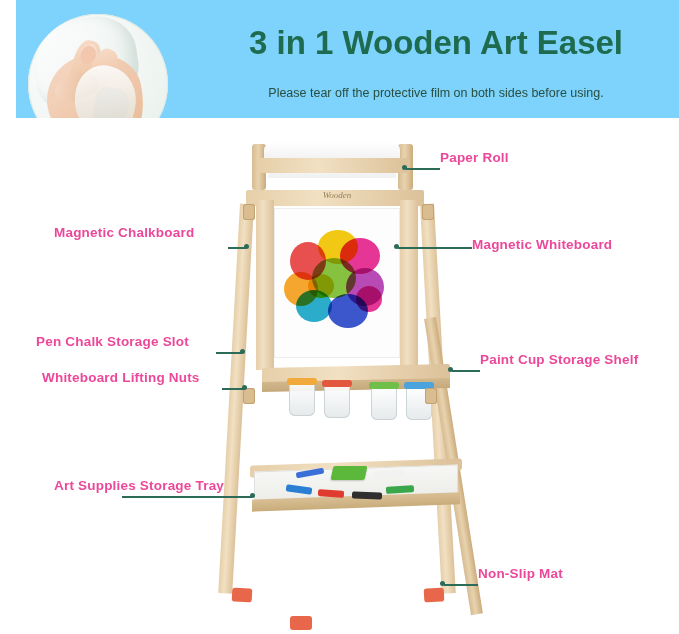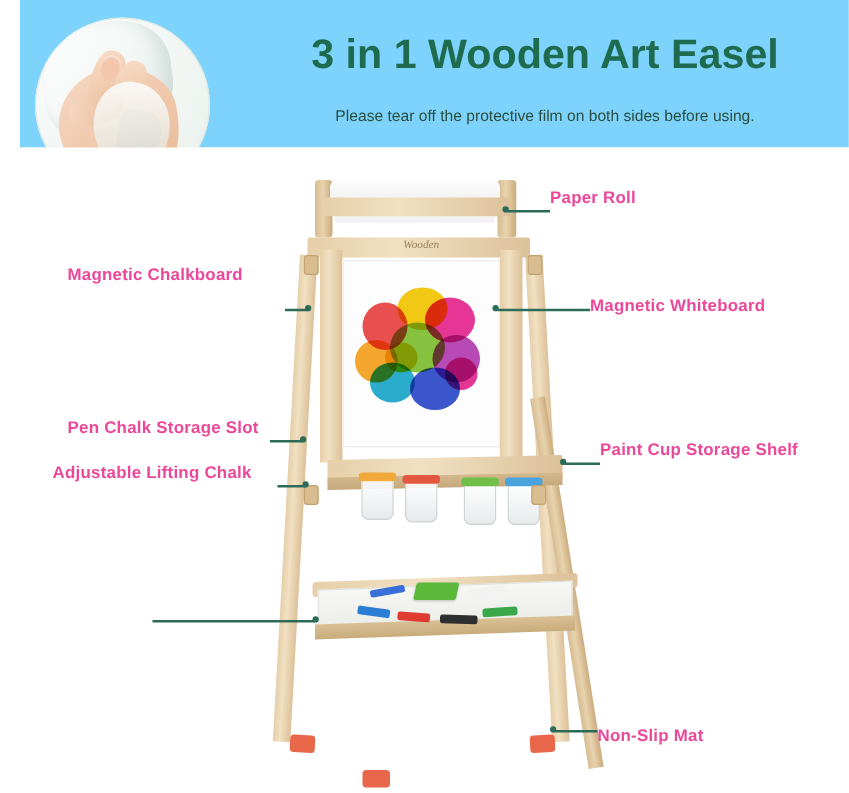--- a/index.html
+++ b/index.html
@@ -284,36 +284,37 @@
   <div id="foot-back"></div>
 
   <div class="label" style="left:440px;top:32px;">Paper Roll</div>
   <div class="lead" style="left:406px;top:50px;width:34px;"></div>
   <div class="dot" style="left:402px;top:47px;"></div>
 
   <div class="label" style="left:472px;top:119px;">Magnetic Whiteboard</div>
   <div class="lead" style="left:398px;top:129px;width:74px;"></div>
   <div class="dot" style="left:394px;top:126px;"></div>
 
-  <div class="label" style="left:54px;top:94px;text-align:center;">Magnetic Chalkboard</div>
+  <div class="label" style="left:54px;top:107px;text-align:center;">Magnetic Chalkboard</div>
   <div class="lead" style="left:228px;top:129px;width:18px;"></div>
   <div class="dot" style="left:244px;top:126px;"></div>
 
-  <div class="label" style="left:54px;top:216px;">Pen Chalk Storage Slot</div>
+  <div class="label" style="left:36px;top:216px;">Pen Chalk Storage Slot</div>
   <div class="lead" style="left:216px;top:234px;width:26px;"></div>
   <div class="dot" style="left:240px;top:231px;"></div>
 
   <div class="label" style="left:480px;top:234px;">Paint Cup Storage Shelf</div>
   <div class="lead" style="left:452px;top:252px;width:28px;"></div>
   <div class="dot" style="left:448px;top:249px;"></div>
 
-  <div class="label" style="left:42px;top:252px;">Adjustable Lifting Chalk</div>
+  <div class="label" style="left:42px;top:252px;">Whiteboard Lifting Nuts</div>
   <div class="lead" style="left:222px;top:270px;width:22px;"></div>
   <div class="dot" style="left:242px;top:267px;"></div>
 
+  <div class="label" style="left:54px;top:360px;">Art Supplies Storage Tray</div>
   <div class="lead" style="left:122px;top:378px;width:130px;"></div>
   <div class="dot" style="left:250px;top:375px;"></div>
 
-  <div class="label" style="left:478px;top:463px;">Non-Slip Mat</div>
+  <div class="label" style="left:478px;top:448px;">Non-Slip Mat</div>
   <div class="lead" style="left:444px;top:466px;width:34px;"></div>
   <div class="dot" style="left:440px;top:463px;"></div>
 
 </div>
 
 </body></html>

